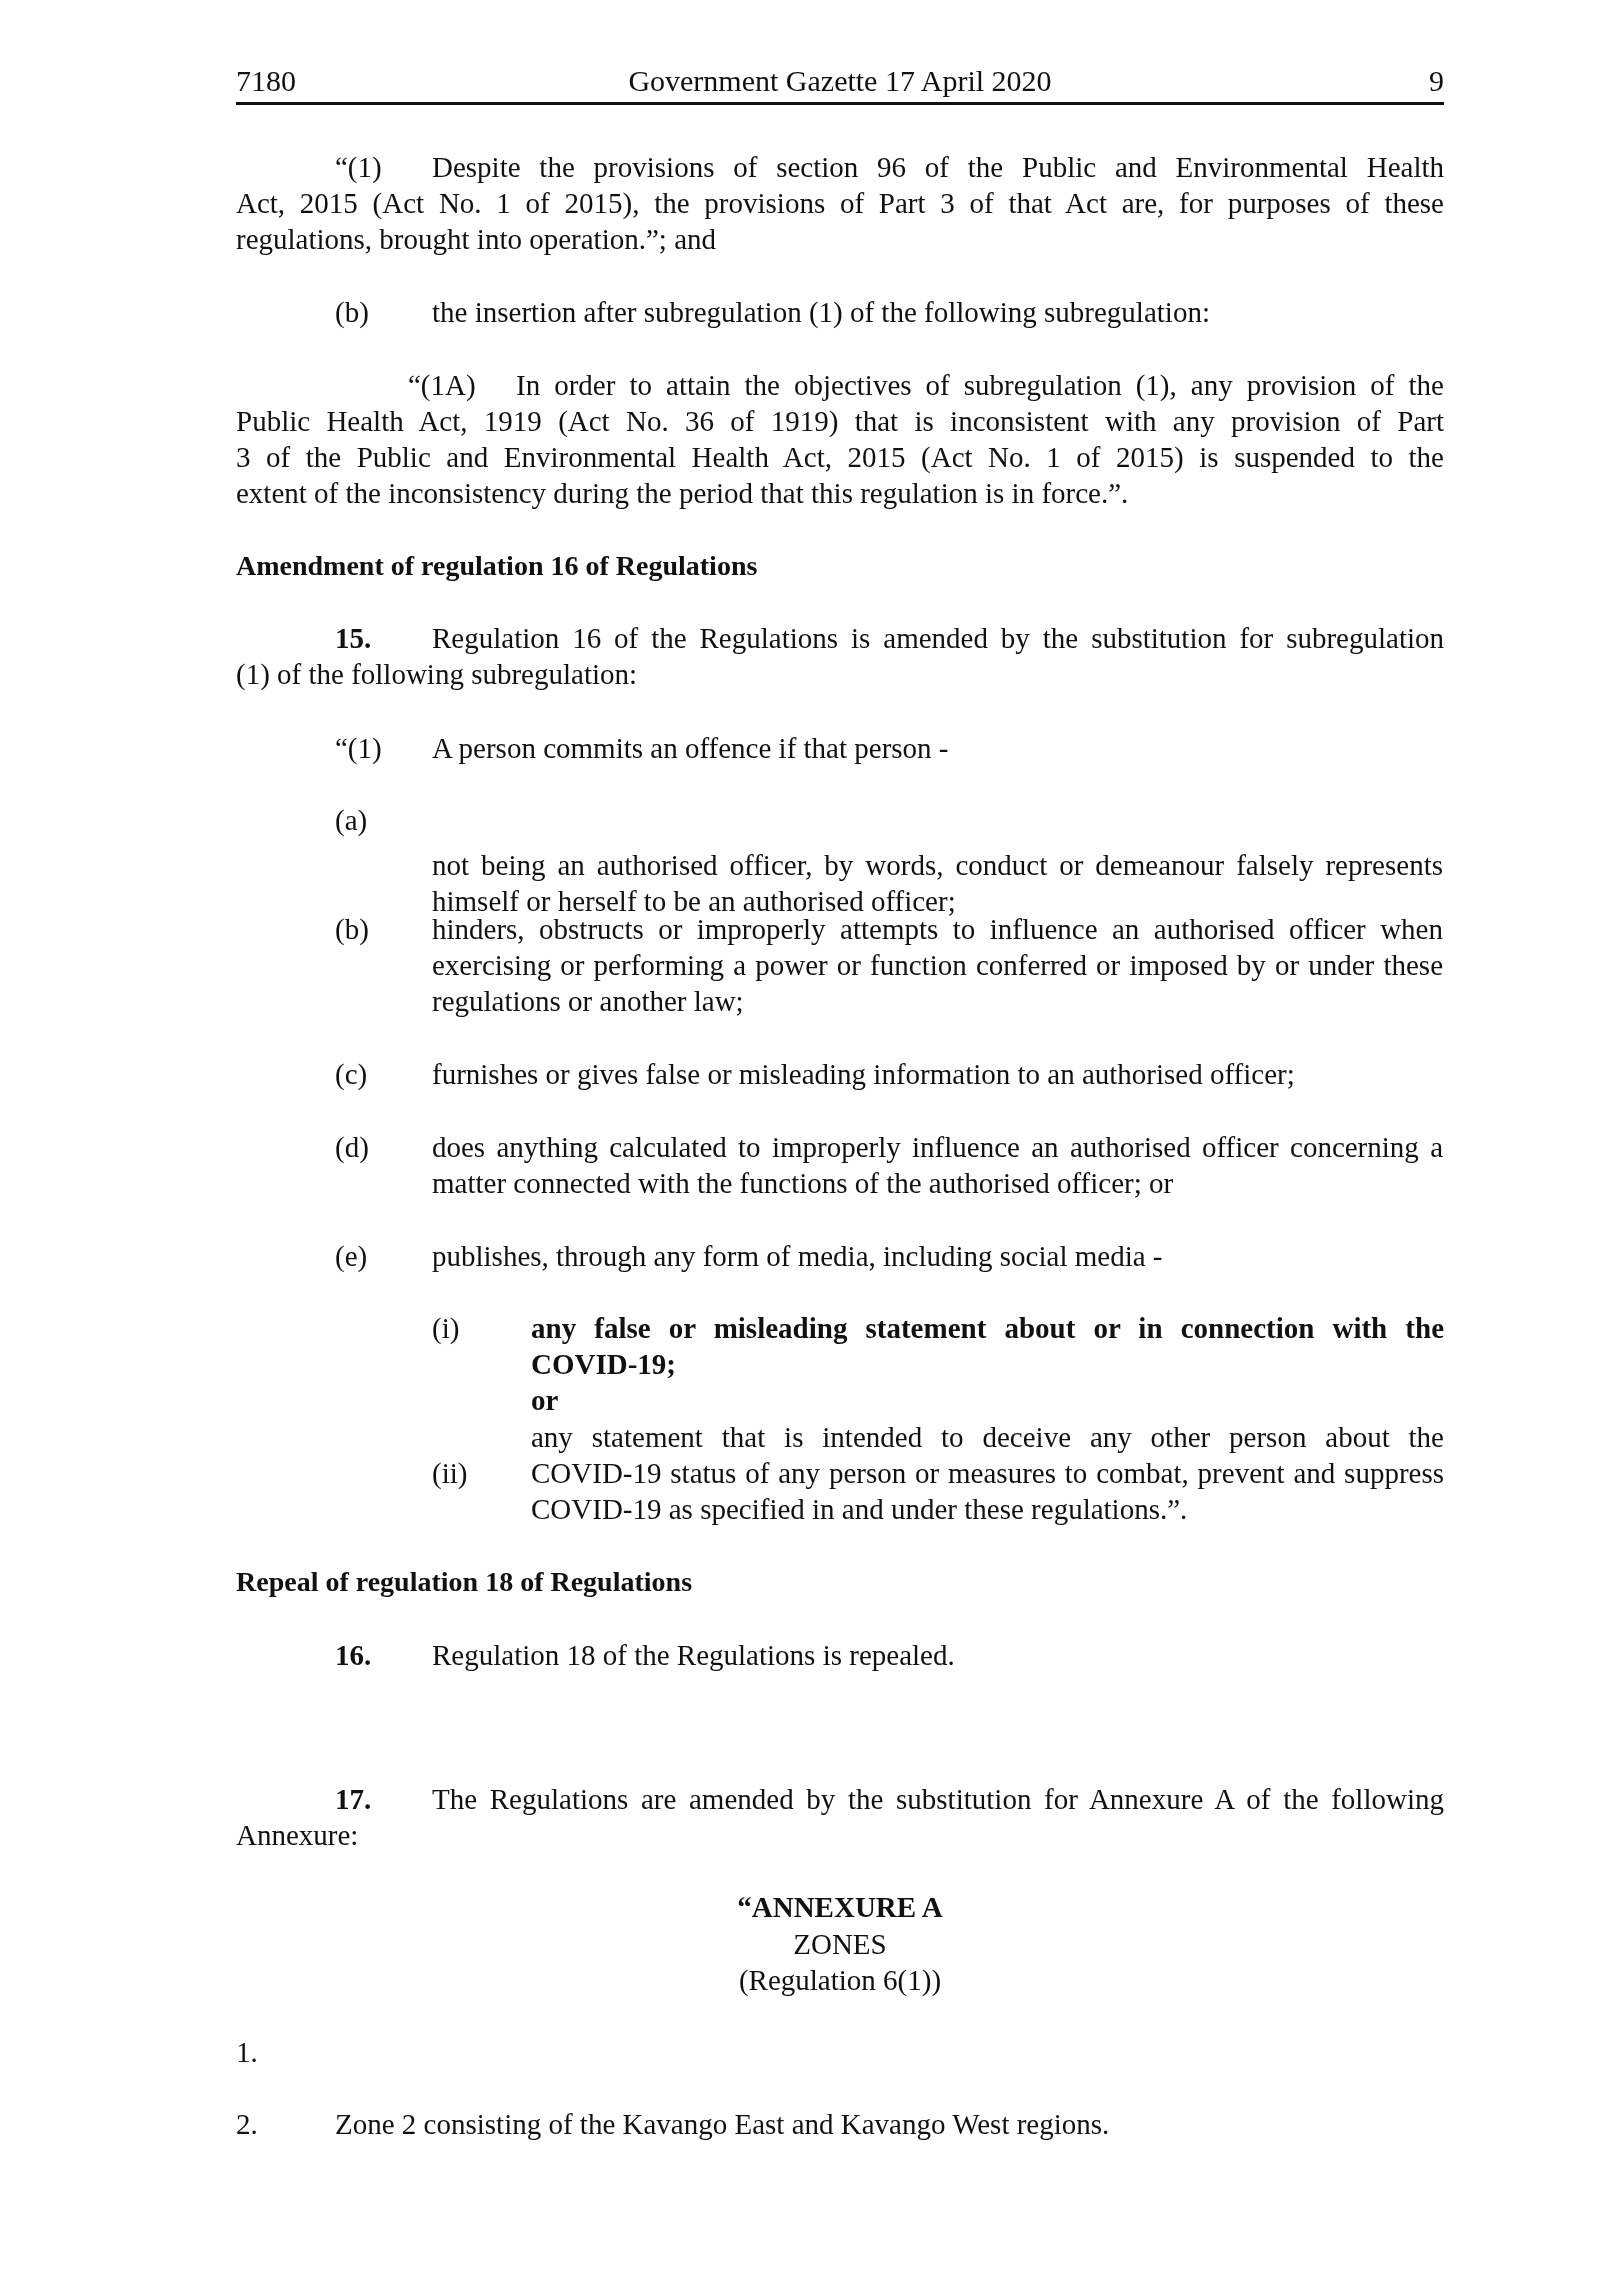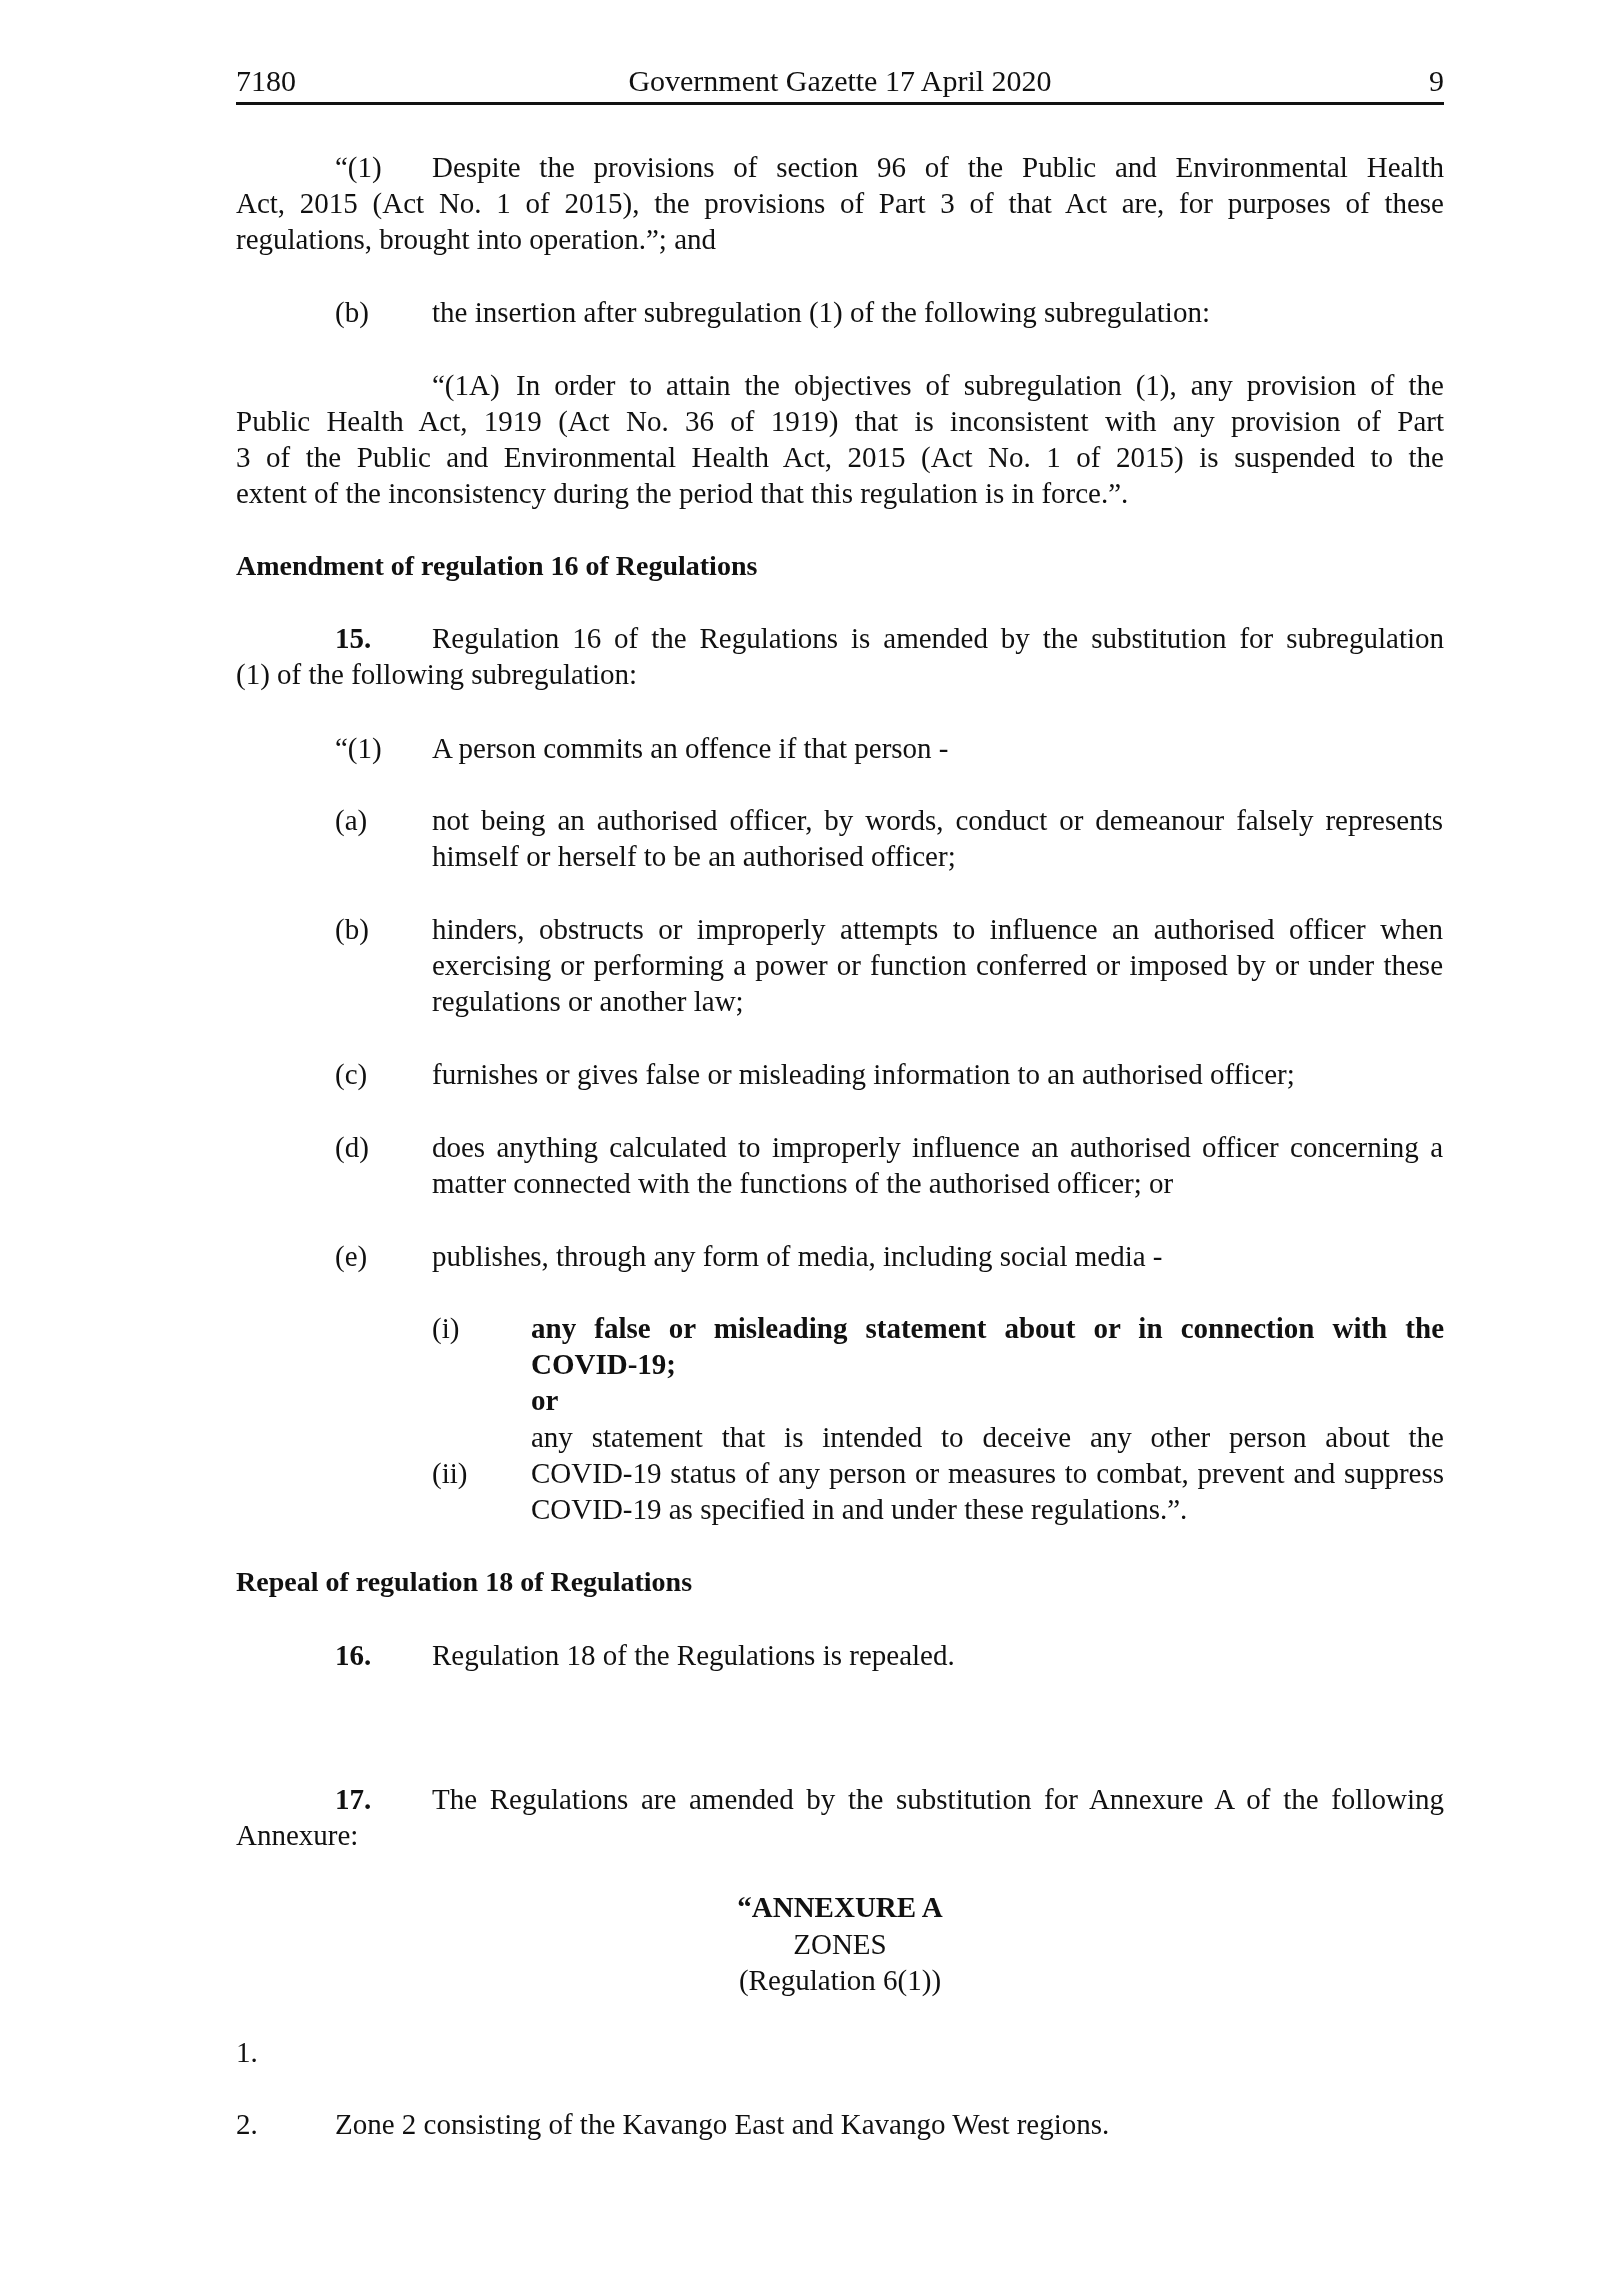--- a/index.html
+++ b/index.html
@@ -29,40 +29,40 @@
   <div class="lbl" style="left:335px;top:149px;">“(1)</div>
   <div class="para" style="left:236px;top:149px;width:1208px;">
     <span class="jline" style="padding-left:196px;">Despite the provisions of section 96 of the Public and Environmental Health</span>
     <span class="jline">Act, 2015 (Act No. 1 of 2015), the provisions of Part 3 of that Act are, for purposes of these</span>
     <span class="lline">regulations, brought into operation.”; and</span>
   </div>
 
   <div class="lbl" style="left:335px;top:294px;">(b)</div>
   <div class="lbl" style="left:432px;top:294px;">the insertion after subregulation (1) of the following subregulation:</div>
 
-  <div class="lbl" style="left:432px;top:367px;">“(1A)</div>
+  <div class="lbl" style="left:408px;top:367px;">“(1A)</div>
   <div class="para" style="left:236px;top:367px;width:1208px;">
     <span class="jline" style="padding-left:280px;">In order to attain the objectives of subregulation (1), any provision of the</span>
     <span class="jline">Public Health Act, 1919 (Act No. 36 of 1919) that is inconsistent with any provision of Part</span>
     <span class="jline">3 of the Public and Environmental Health Act, 2015 (Act No. 1 of 2015) is suspended to the</span>
     <span class="lline">extent of the inconsistency during the period that this regulation is in force.”.</span>
   </div>
 
   <div class="heading" style="top:548px;">Amendment of regulation 16 of Regulations</div>
   <div class="lbl bold" style="left:335px;top:620px;">15.</div>
   <div class="para" style="left:236px;top:620px;width:1208px;">
     <span class="jline" style="padding-left:196px;">Regulation 16 of the Regulations is amended by the substitution for subregulation</span>
     <span class="lline">(1) of the following subregulation:</span>
   </div>
 
   <div class="lbl" style="left:335px;top:730px;">“(1)</div>
   <div class="lbl" style="left:432px;top:730px;">A person commits an offence if that person -</div>
 
   <div class="lbl" style="left:335px;top:802px;">(a)</div>
-  <div class="para" style="left:432px;top:802px;width:1011px;">
+  <div class="para" style="left:432px;top:847px;width:1011px;">
     <span class="jline">not being an authorised officer, by words, conduct or demeanour falsely represents</span>
     <span class="lline">himself or herself to be an authorised officer;</span>
   </div>
 
   <div class="lbl" style="left:335px;top:911px;">(b)</div>
   <div class="para" style="left:432px;top:911px;width:1011px;">
     <span class="jline">hinders, obstructs or improperly attempts to influence an authorised officer when</span>
     <span class="jline">exercising or performing a power or function conferred or imposed by or under these</span>
     <span class="lline">regulations or another law;</span>
   </div>

